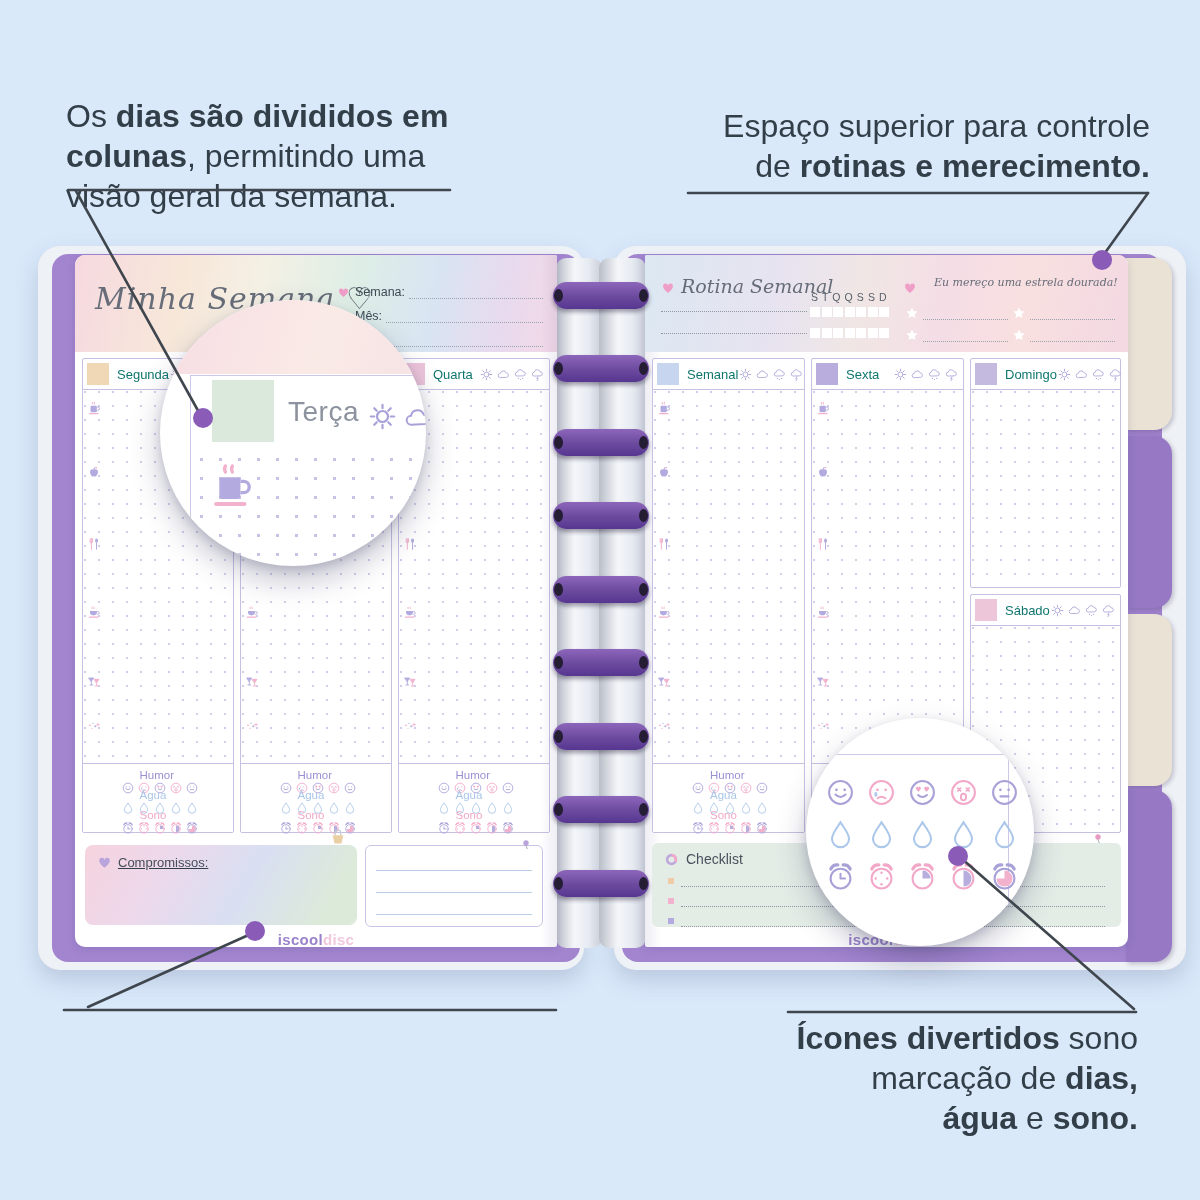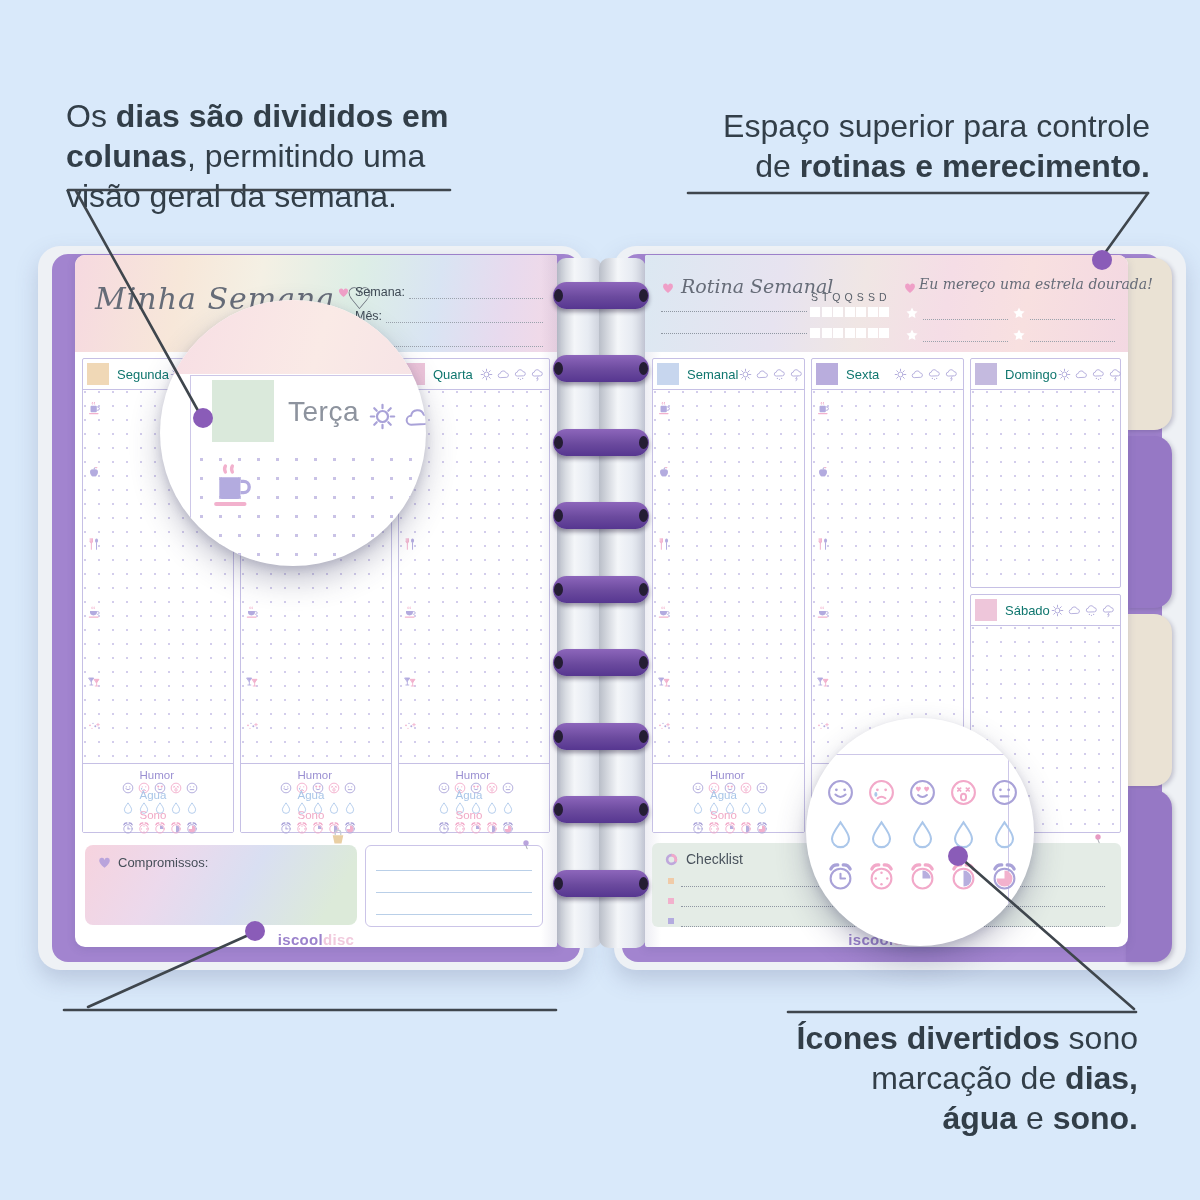--- a/index.html
+++ b/index.html
@@ -66,39 +66,39 @@
     background-size:14px 14px;background-position:9px 9px;}
   .meal{position:absolute;left:3px;width:16px;height:16px;}
   .col-foot{border-top:1.3px solid #c6c0e5;padding:5px 3px 6px 6px;display:flex;flex-direction:column;gap:3px;background:#fff;flex:none;}
   .trow{display:flex;align-items:center;height:17px;flex-direction:column;}
   .tlabel{width:40px;font-size:11.5px;flex:none;}
   .tl-humor{color:#9b90d2;} .tl-agua{color:#a9c6e8;} .tl-sono{color:#f0a9c6;}
   .ticons{display:flex;gap:2px;}
   .ticons svg{width:14px;height:14px;}
   
   .commit-box{position:absolute;left:10px;top:590px;width:272px;height:80px;border-radius:8px;
-    background:linear-gradient(120deg,#f6d3de,#ecd9ec 30%,#d9dff2 58%,#dcead9 88%);}
+    background:linear-gradient(120deg,#f6d3de,#ecd9ec 30%,#d9dff2 58%,#dcead9 88%);text-decoration:underline;}
   .commit-row{display:flex;align-items:center;padding:10px 0 0 12px;}
   .commit-row svg{width:15px;height:15px;color:#b9a4dc;margin-right:6px;}
   .commit-label{font-size:13px;color:#454e58;}
   .note-box{position:absolute;left:290px;top:590px;width:176px;height:80px;background:#fff;
     border:1.6px solid #cbc4e8;border-radius:6px;}
   .note-line{position:absolute;left:10px;right:10px;border-bottom:1.4px solid #b9cfe8;}
   .clip{position:absolute;left:252px;top:570px;width:22px;height:24px;z-index:6;}
   .pin{position:absolute;width:14px;height:20px;z-index:6;}
   .logo{position:absolute;width:100%;text-align:center;font-size:15px;font-weight:700;letter-spacing:.3px;}
   .logo .l1{color:#9b82cc;} .logo .l2{color:#f1cadd;margin-top:40px;}
   
   .rt-heart{position:absolute;width:14px;height:14px;color:#ef9fc7;}
   .rt-title{position:absolute;left:36px;top:20px;font-size:19px;}
   .rt-dots{position:absolute;left:16px;width:146px;border-bottom:1.6px dotted #8f97a2;}
   .wk-letters{position:absolute;left:166px;top:36px;font-size:10.5px;letter-spacing:.6px;color:#59606a;}
   .sq-row{position:absolute;left:165px;display:flex;gap:1.5px;}
   .sq{width:10px;height:10px;background:#fff;}
-  .st-title{position:absolute;left:274px;top:21px;font-size:14px;white-space:nowrap;}
+  .st-title{position:absolute;left:289px;top:21px;font-size:11px;white-space:nowrap;}
   .star-row{position:absolute;left:260px;width:210px;display:flex;align-items:flex-end;gap:4px;}
   .star-row svg{width:14px;height:14px;color:#ffffff;flex:none;}
   
   .check-box{position:absolute;left:7px;top:588px;width:469px;height:84px;background:#e4ece6;border-radius:6px;}
   .check-head{display:flex;align-items:center;padding:8px 0 0 12px;}
   .check-head svg{width:15px;height:15px;margin-right:7px;}
   .check-label{font-size:14px;color:#49525c;}
   .chk-row{display:flex;align-items:center;gap:7px;margin:0 16px;height:20px;}
   .chk-bullet{width:6px;height:6px;flex:none;}
   .chk-line{flex:1;border-bottom:1.6px dotted #8f97a2;height:10px;}

